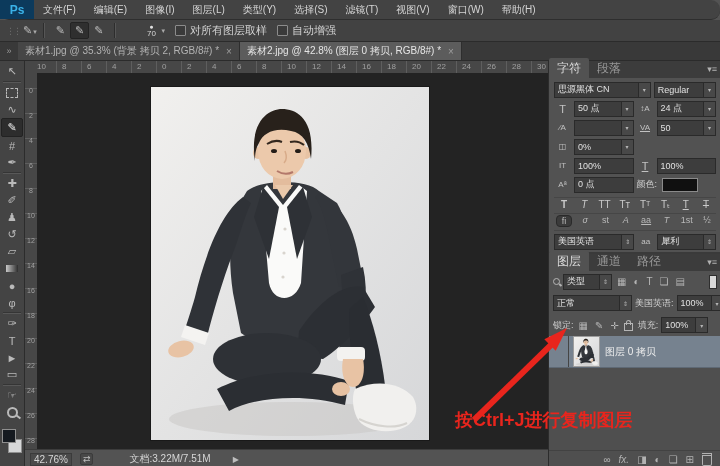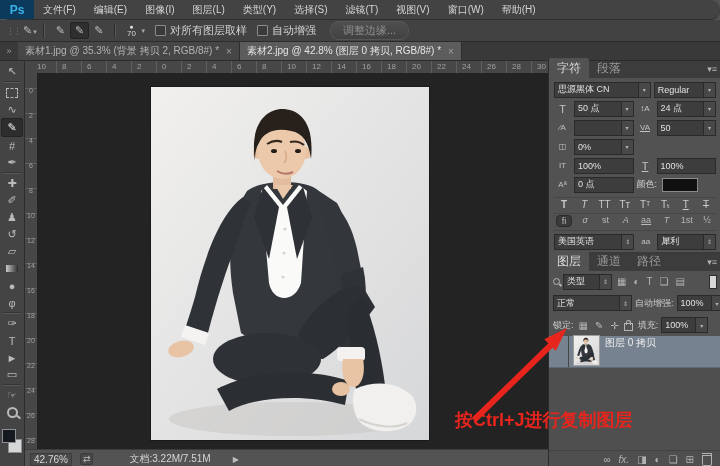--- a/index.html
+++ b/index.html
@@ -11,21 +11,21 @@
            display:flex;align-items:center;justify-content:center;}
   .menu-item{padding:0 9px;color:#d5d5d5;font-size:10px;}
   
   .optionsbar{height:21px;background:#424242;border-bottom:1px solid #2b2b2b;display:flex;align-items:center;padding-left:3px;}
   .grip{color:#6a6a6a;font-size:9px;letter-spacing:-2px;margin:0 3px;}
   .opt-icon{color:#b9b9b9;font-size:11px;}
   .dd-small{color:#aaa;font-size:7px;margin-left:1px;}
   .opt-sep{width:1px;height:15px;background:#2d2d2d;border-right:1px solid #565656;margin:0 6px;}
   .mode{padding:1px 4px;border:1px solid transparent;border-radius:2px;}
   .mode.pressed{background:#2f2f2f;border-color:#232323;}
-  .brush-size{display:flex;flex-direction:column;align-items:center;line-height:1;width:18px;margin-left:0;}
+  .brush-size{display:flex;flex-direction:column;align-items:center;line-height:1;width:18px;margin-left:20px;}
   .brush-size .dot{font-size:7px;color:#e0e0e0;}
   .brush-size .num{font-size:8px;color:#d8d8d8;}
   .chk{width:9px;height:9px;background:#3a3a3a;border:1px solid #8b8b8b;border-radius:1px;margin:0 4px 0 10px;}
   .chk-label{color:#d2d2d2;}
   .refine-btn{margin-left:14px;padding:1px 12px;font-size:11px;color:#8d8d8d;background:linear-gradient(#4f4f4f,#414141);
               border:1px solid #565656;border-radius:9px;}
   
   .tabbar{height:18px;background:#393939;border-bottom:1px solid #2b2b2b;display:flex;align-items:stretch;}
   .tab-overflow{width:18px;display:flex;align-items:center;justify-content:center;color:#9b9b9b;font-size:9px;}
   .tab{display:flex;align-items:center;padding:0 7px;font-size:10px;white-space:nowrap;}
@@ -99,21 +99,21 @@
   .lblend{height:22px;}
   .llock{height:22px;}
   .loupe-s{width:5px;height:5px;border:1.5px solid #b5b5b5;border-radius:50%;position:relative;flex:none;}
   .loupe-s::after{content:"";position:absolute;width:3px;height:1.5px;background:#b5b5b5;right:-3px;bottom:-1px;transform:rotate(40deg);}
   .ficon{color:#b5b5b5;font-size:10px;padding:0 2px;}
   .toggle{width:6px;height:12px;background:#d8d8d8;border:1px solid #2e2e2e;margin-left:auto;}
   .small-label{font-size:9px;color:#cdcdcd;white-space:nowrap;}
   .padlock{width:7px;height:6px;border:1px solid #b5b5b5;position:relative;margin-top:3px;}
   .padlock::before{content:"";position:absolute;top:-4px;left:1px;width:3px;height:4px;border:1px solid #b5b5b5;border-bottom:none;border-radius:3px 3px 0 0;}
   .layer-list{flex:1;min-height:0;background:#4f4f4f;}
-  .layer-row{height:31px;display:flex;align-items:flex-start;border-bottom:1px solid #454545;}
+  .layer-row{height:31px;display:flex;align-items:center;border-bottom:1px solid #454545;}
   .layer-row.selected{background:#76828f;border-bottom-color:#5e6975;}
   .eye-cell{width:19px;height:100%;border-right:1px solid #454545;display:flex;align-items:center;justify-content:center;flex:none;}
   .eye-box{width:10px;height:9px;border:1px solid #3a3a3a;background:#5a5a5a;}
   .thumb{width:25px;height:29px;background:#fff;outline:1px solid #9d9d9d;margin:0 6px 0 5px;flex:none;}
   .layer-name{font-size:10px;color:#c9c9c9;white-space:nowrap;}
   .layer-row.selected .layer-name{color:#efefef;}
   .layers-bottom{height:17px;border-top:1px solid #424242;background:#4f4f4f;display:flex;align-items:center;
                  justify-content:flex-end;gap:8px;padding-right:9px;flex:none;}
   .layers-bottom .bicon{color:#b2b2b2;font-size:10px;line-height:1;}
   .fx-i{font-style:italic;font-size:9px;}
@@ -200,21 +200,20 @@
     <span class="opt-sep"></span>
     <span class="brush-size">
       <span class="dot">●</span>
       <span class="num">70</span>
     </span>
     <span class="dd-small">▾</span>
     <span class="chk"></span>
     <span class="chk-label">对所有图层取样</span>
     <span class="chk"></span>
     <span class="chk-label">自动增强</span>
-    <span class="refine-btn">调整边缘...</span>
   </div>
 
   <div class="tabbar">
     <span class="tab-overflow">»</span>
     <span class="tab inactive">
       <span>素材1.jpg @ 35.3% (背景 拷贝 2, RGB/8#) *</span>
       <span class="tab-close">×</span>
     </span>
     <span class="tab active">
       <span>素材2.jpg @ 42.8% (图层 0 拷贝, RGB/8#) *</span>
@@ -455,21 +454,21 @@
           <span class="ficon">T</span>
           <span class="ficon">❏</span>
           <span class="ficon">▤</span>
           <span class="toggle"></span>
         </div>
         <div class="lrow lblend">
           <span class="cfield" style="flex:0 0 74px">
             <span class="val">正常</span>
             <span class="dd">⇕</span>
           </span>
-          <span class="small-label">自动增强:</span>
+          <span class="small-label">美国英语:</span>
           <span class="cfield" style="flex:0 0 42px">
             <span class="val">100%</span>
             <span class="dd">▾</span>
           </span>
         </div>
         <div class="lrow llock">
           <span class="small-label">锁定:</span>
           <span class="ficon">▦</span>
           <span class="ficon">✎</span>
           <span class="ficon">✛</span>

